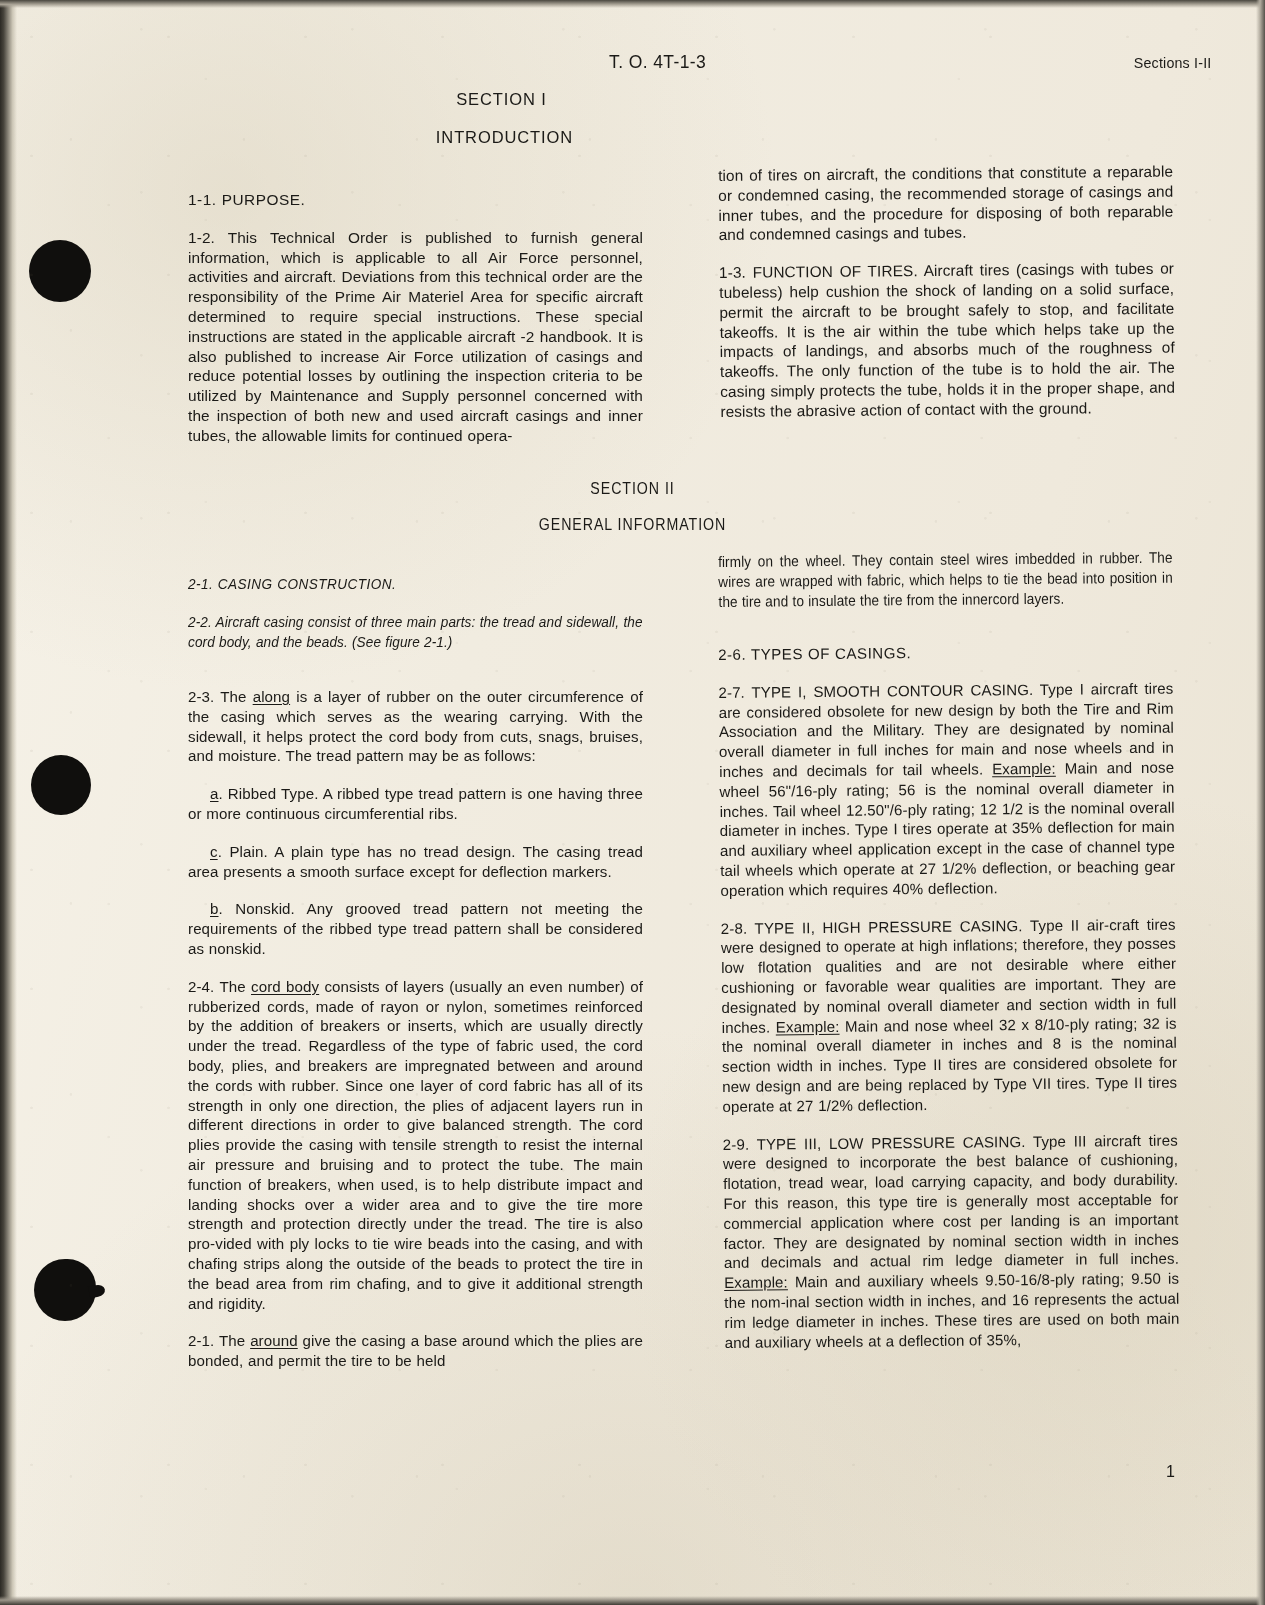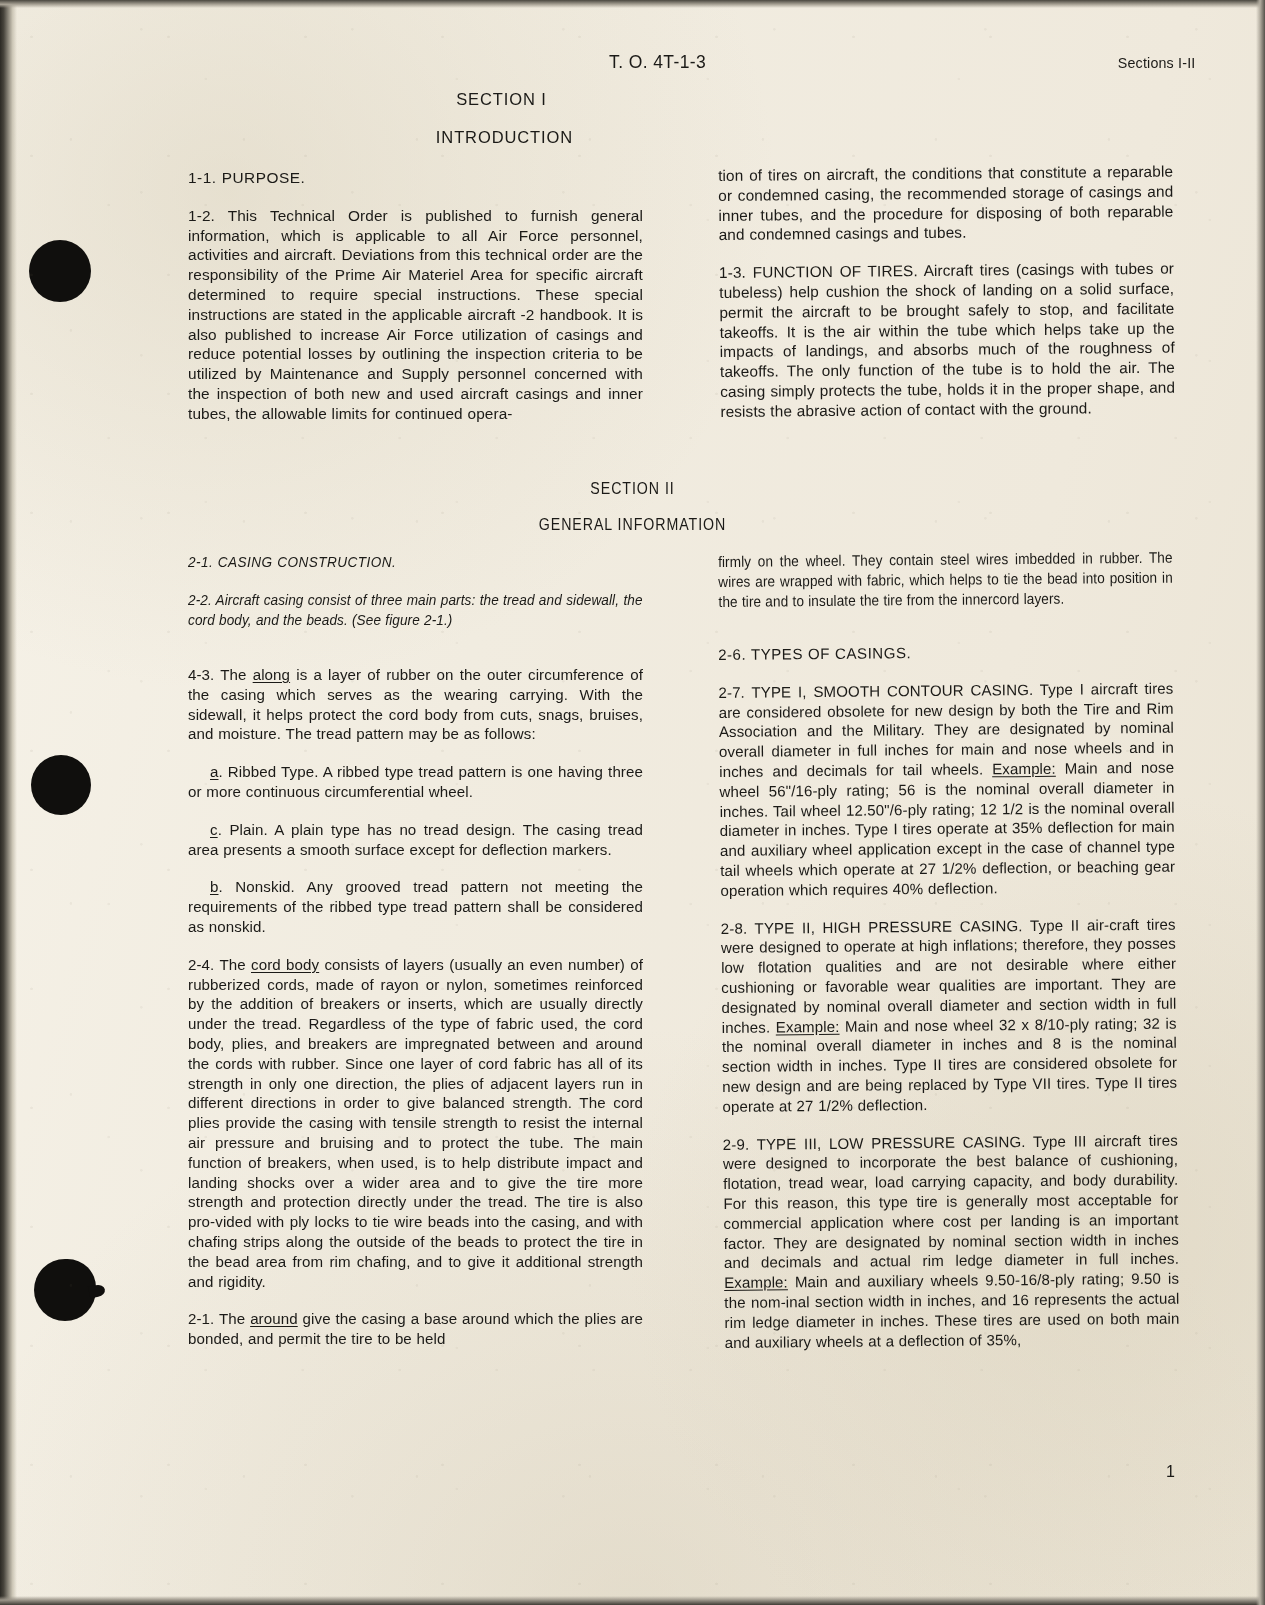--- a/index.html
+++ b/index.html
@@ -77,21 +77,21 @@
     width: 16px; height: 12px;
     background: #100f0d;
     border-radius: 0 60% 60% 0;
     transform: rotate(-12deg);
   }
 
   
   #doc-header {
     position: absolute;
     left: 150px;
-    right: 70px;
+    right: 54px;
     top: 52px;
     height: 22px;
     text-decoration: underline;
   }
   #doc-number {
     position: absolute;
     left: 459px;
     top: 0;
     font-size: 17.5px;
     letter-spacing: .4px;
@@ -132,21 +132,21 @@
     font-size: 16.5px;
     letter-spacing: 1.1px;
     transform: scaleX(.86);
   }
 
   
   .col {
     position: absolute;
     width: 455px;
   }
-  .col-left  { left: 188px; }
+  .col-left  { left: 188px; margin-top: 22px; }
   .col-right { left: 718px; }
 
   
   .para {
     text-align: justify;
     text-align-last: left;
     font-size: 15.3px;
     line-height: 19.6px;
     letter-spacing: .1px;
     word-spacing: .4px;
@@ -253,25 +253,25 @@
       <p class="para">2-2. Aircraft casing consist of three main parts: the tread and sidewall, the cord body, and the beads. (See figure 2-1.)</p>
     </div>
 
     <div class="col col-right skew-right" id="sec2-right-top">
       <p class="para">firmly on the wheel. They contain steel wires imbedded in rubber. The wires are wrapped with fabric, which helps to tie the bead into position in the tire and to insulate the tire from the innercord layers.</p>
     </div>
 
     <div class="col col-left" id="sec2-left-main">
 
       <p class="para">
-        <span>4-3.  The </span><u>along</u><span> is a layer of rubber on the outer circumference of the casing which serves as the wearing carrying. With the sidewall, it helps protect the cord body from cuts, snags, bruises, and moisture. The tread pattern may be as follows:</span>
+        <span>2-3.  The </span><u>along</u><span> is a layer of rubber on the outer circumference of the casing which serves as the wearing carrying. With the sidewall, it helps protect the cord body from cuts, snags, bruises, and moisture. The tread pattern may be as follows:</span>
       </p>
 
       <p class="para indent">
-        <u>a</u><span>. Ribbed Type. A ribbed type tread pattern is one having three or more continuous circumferential wheel.</span>
+        <u>a</u><span>. Ribbed Type. A ribbed type tread pattern is one having three or more continuous circumferential ribs.</span>
       </p>
 
       <p class="para indent">
         <u>c</u><span>. Plain. A plain type has no tread design. The casing tread area presents a smooth surface except for deflection markers.</span>
       </p>
 
       <p class="para indent">
         <u>b</u><span>. Nonskid. Any grooved tread pattern not meeting the requirements of the ribbed type tread pattern shall be considered as nonskid.</span>
       </p>
 

